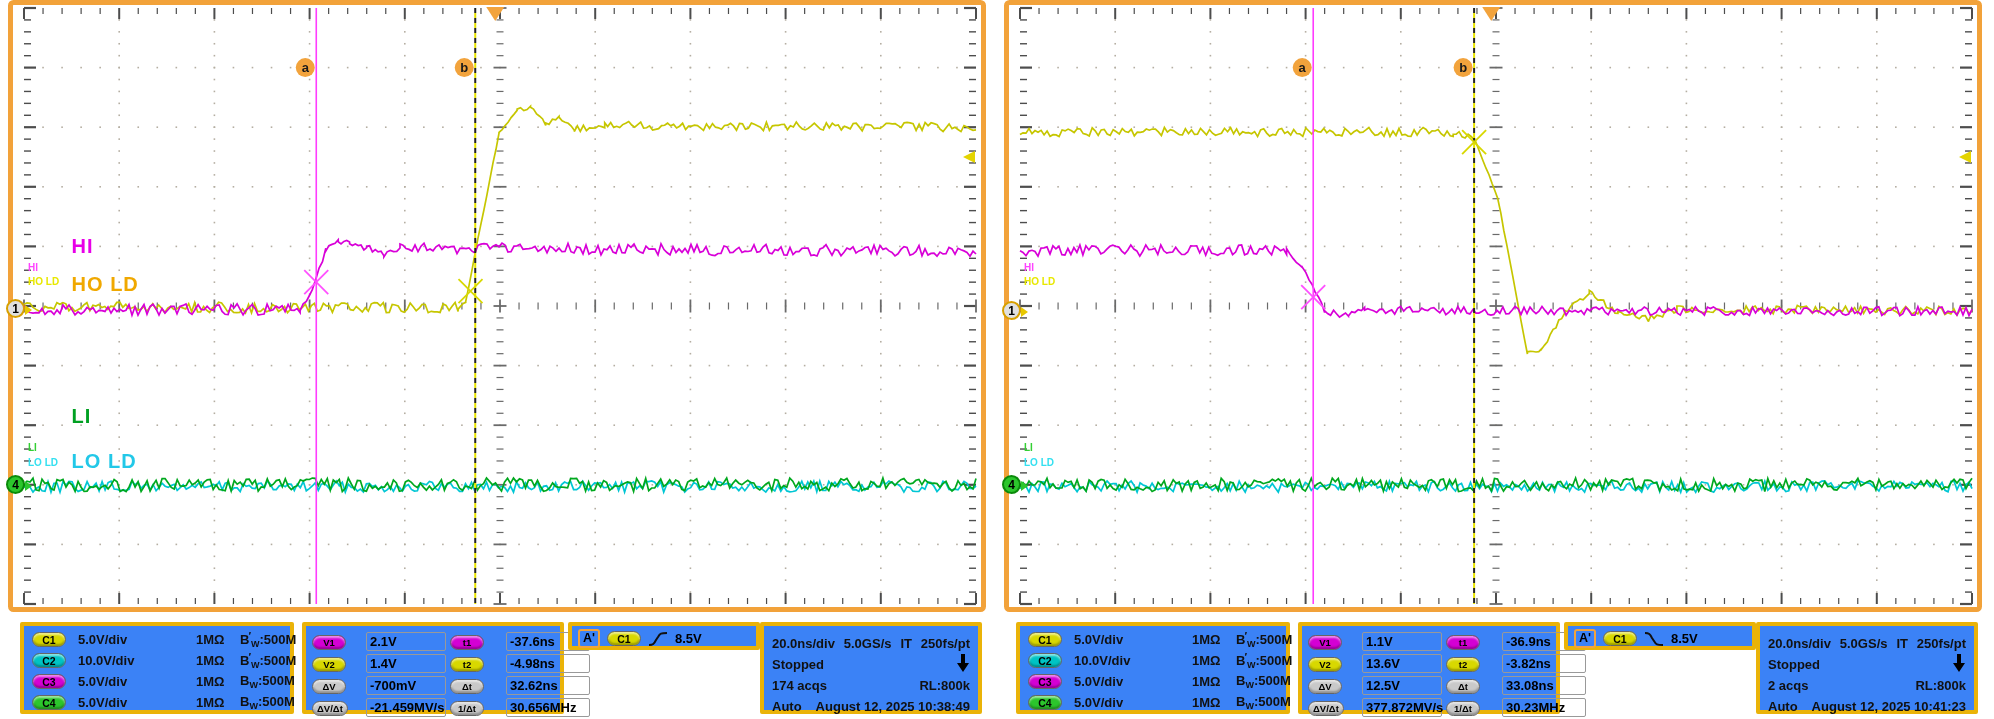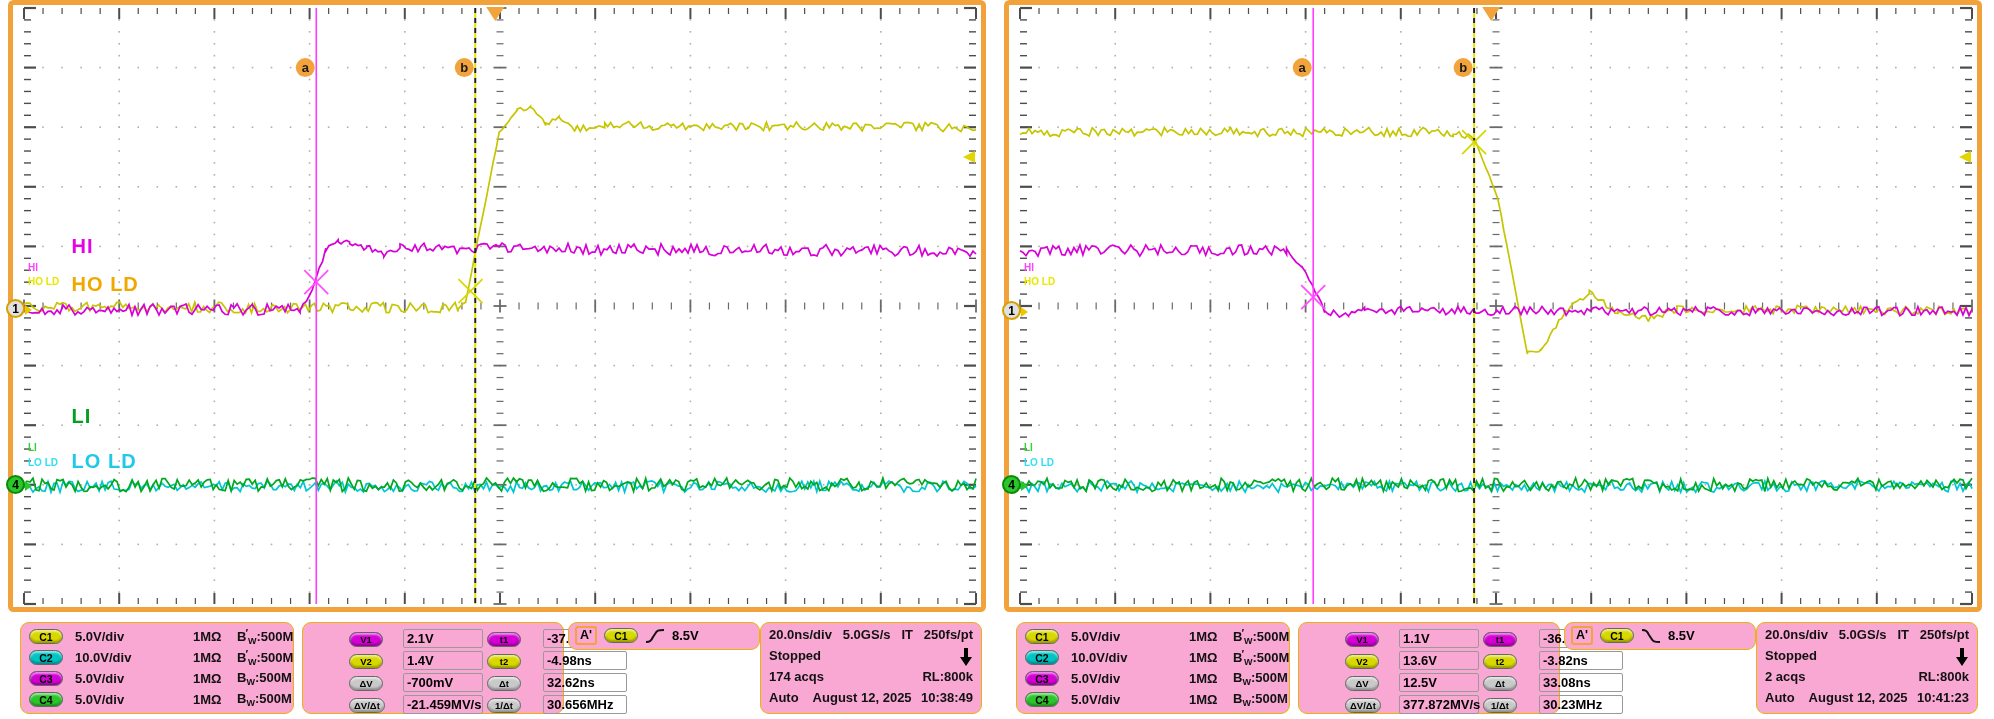--- a/index.html
+++ b/index.html
@@ -7,35 +7,35 @@
          font-family:"Liberation Sans",sans-serif;}
   .scope{position:absolute;top:0;width:978px;height:719px;}
   #scope-left{left:8px;} #scope-right{left:1004px;}
   .scope svg.grat{position:absolute;left:0;top:0;}
   .biglabel{position:absolute;font-weight:bold;font-size:20px;letter-spacing:1px;white-space:nowrap;transform:translateY(-50%);}
   .edgetag{position:absolute;font-weight:bold;font-size:10px;white-space:nowrap;transform:translateY(-50%);}
   .chmark{position:absolute;width:19px;height:19px;border-radius:50%;box-sizing:border-box;
           font-size:12px;font-weight:bold;color:#000;text-align:center;line-height:16px;}
   .chmark .arr{position:absolute;left:17px;top:4px;width:0;height:0;border-top:5px solid transparent;
           border-bottom:5px solid transparent;}
-  .box{position:absolute;background:#f9a8d4;border:1px solid #eab308;border-radius:9px;box-sizing:border-box;}
+  .box{position:absolute;background:#3b82f6;border:4px solid #eab308;border-radius:2px;box-sizing:border-box;}
   .pill{display:inline-block;min-width:34px;padding:0 4px;height:15px;line-height:14px;border-radius:8px;
         border:1px solid #666;font-size:10.5px;font-weight:bold;color:#000;text-align:center;
         box-shadow:inset 0 2px 2px rgba(255,255,255,.55), inset 0 -2px 2px rgba(0,0,0,.28);box-sizing:border-box;}
   .chrow{display:grid;grid-template-columns:46px 118px 44px auto;align-items:center;height:21px;
          font-size:13px;font-weight:bold;color:#111;padding-left:8px;}
   .bwsub{font-size:9px;vertical-align:-3px;font-weight:bold;}
   .bwprime{font-size:11px;vertical-align:4px;margin-left:-1px;}
   .measgrid{display:grid;grid-template-columns:50px 80px 52px 84px;column-gap:4px;row-gap:3px;
-            align-items:center;padding:6px 0 0 6px;font-size:13px;font-weight:bold;margin-left:40px;}
+            align-items:center;padding:6px 0 0 6px;font-size:13px;font-weight:bold;}
   .mval{border:1px solid #999;border-radius:2px;height:17px;line-height:17px;padding:0 3px;white-space:nowrap;}
   .trigrow{display:flex;align-items:center;gap:7px;padding:3px 0 0 6px;font-size:13px;font-weight:bold;}
   .abox{border:2px solid #f2a33c;border-radius:3px;padding:0 3px;line-height:15px;font-size:12.5px;}
   .tb{padding:4px 8px 0 8px;font-size:13px;font-weight:bold;color:#111;}
-  .tbrow{display:flex;height:21px;align-items:flex-start;}
+  .tbrow{display:flex;height:21px;align-items:flex-end;}
   .sp{justify-content:space-between;}
 </style>
 </head>
 <body>
 
 <div class="stage">
   <section class="scope" id="scope-left">
       <svg viewBox="0 0 978 612" width="978" height="612" class="grat">
         <rect x="2.5" y="2.5" width="973" height="607" rx="3" fill="#ffffff" stroke="#f2a23a" stroke-width="5"></rect>
         <g>

